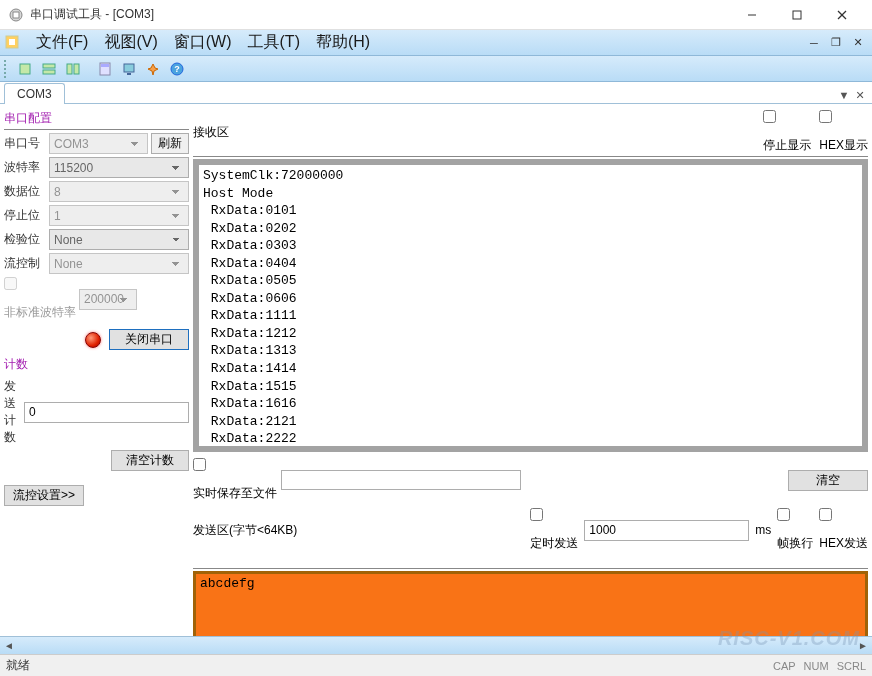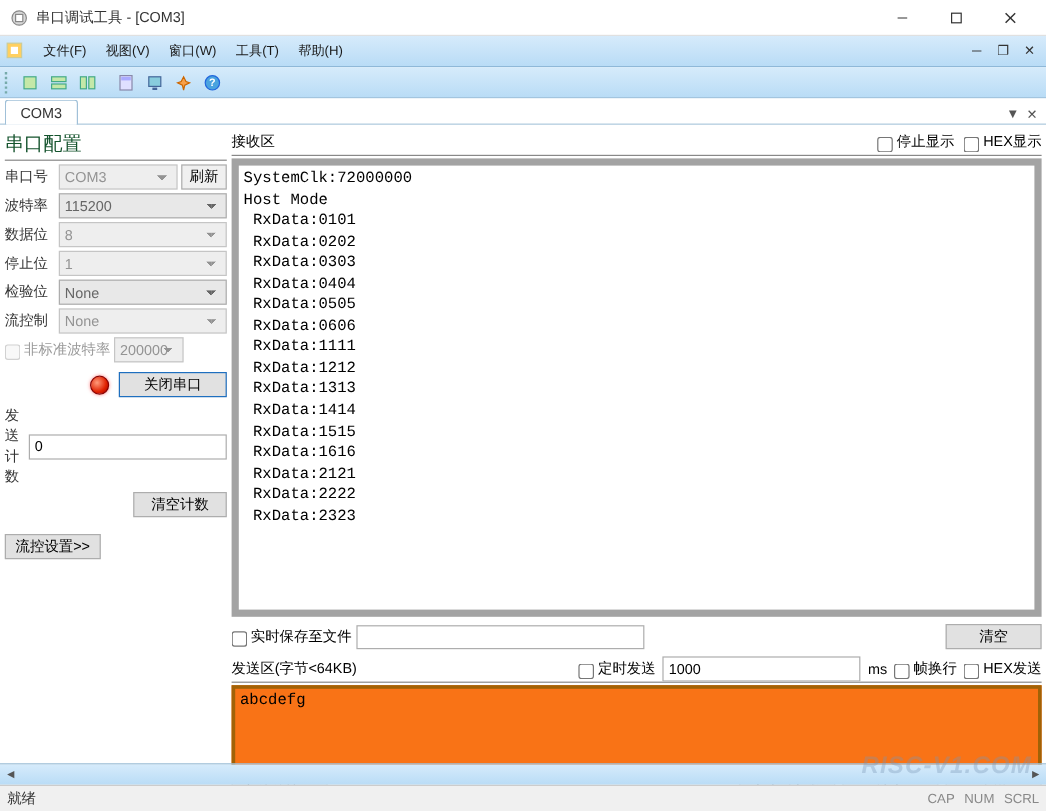--- a/index.html
+++ b/index.html
@@ -4,50 +4,50 @@
 <style>
 * { box-sizing: border-box; margin: 0; padding: 0; }
 body { font-family: "Microsoft YaHei", "SimSun", sans-serif; font-size: 12px; background: #fff; width: 872px; height: 676px; overflow: hidden; position: relative; }
 .titlebar { height: 30px; background: #fff; border-bottom: 1px solid #e0e0e0; display: flex; align-items: center; padding: 0 8px; }
 .titlebar .icon { width: 16px; height: 16px; margin-right: 6px; }
 .titlebar .title { flex: 1; font-size: 12px; color: #333; }
 .titlebar .winbtns { display: flex; }
 .titlebar .winbtn { width: 45px; height: 28px; display: flex; align-items: center; justify-content: center; font-size: 13px; color: #333; }
 .menubar { height: 26px; background: linear-gradient(#d6ebfb, #b9dcf6); display: flex; align-items: center; padding: 0 4px; border-bottom: 1px solid #8fb8d8; }
 .menubar .mico { width: 18px; height: 18px; margin-right: 6px; }
-.menubar .menu { padding: 2px 8px; color: #1a1a1a; font-size: 11px; }
+.menubar .menu { padding: 2px 8px; color: #1a1a1a; font-size: 16px; }
 .menubar .spacer { flex: 1; }
 .menubar .mdibtn { width: 20px; height: 18px; display: flex; align-items: center; justify-content: center; margin-left: 2px; color: #333; font-size: 11px; }
 .toolbar { height: 26px; background: linear-gradient(#d6ebfb, #b9dcf6); display: flex; align-items: center; padding: 2px 4px; border-bottom: 1px solid #8fb8d8; gap: 2px; }
 .toolbar .grip { width: 6px; height: 18px; border-left: 2px dotted #7aa; margin-right: 2px; }
 .tbtn { width: 22px; height: 20px; display: flex; align-items: center; justify-content: center; border: 1px solid transparent; border-radius: 2px; }
 .tabbar { height: 22px; background: #fff; display: flex; align-items: flex-end; padding: 0 4px; border-bottom: 1px solid #a0c0d8; }
 .tab { padding: 3px 12px; border: 1px solid #a0c0d8; border-bottom: none; background: #fff; border-radius: 3px 3px 0 0; font-size: 12px; color: #333; position: relative; top: 1px; }
 .tabbar .spacer { flex: 1; }
 .tabbar .tabctl { width: 16px; height: 16px; color: #555; display: flex; align-items: center; justify-content: center; font-size: 11px; }
 .client { display: flex; height: 570px; background: #fff; padding: 4px; gap: 4px; }
 .leftpanel { width: 185px; display: flex; flex-direction: column; }
 .grp { margin-bottom: 4px; }
-.grp-title { font-size: 16px; color: #14532d; border-bottom: 1px solid #888; padding: 2px 0; }
+.grp-title { font-size: 12px; color: #a21caf; border-bottom: 1px solid #888; padding: 2px 0; }
 .row { display: flex; align-items: center; margin-top: 3px; gap: 3px; }
 .lbl { width: 42px; font-size: 12px; color: #333; }
 .sel, .inp { flex: 1; height: 21px; border: 1px solid #adadad; background: #e8e8e8; font-size: 12px; padding: 0 4px; color: #666; }
 .inp-white { background: #fff; color: #000; }
 .btn { height: 21px; border: 1px solid #adadad; background: #e1e1e1; font-size: 12px; padding: 0 8px; cursor: pointer; }
 .btn-flat { background: #f0f0f0; }
-.chk { display: flex; align-items: flex-end; gap: 3px; font-size: 12px; color: #999; }
+.chk { display: flex; align-items: flex-start; gap: 14px; font-size: 12px; color: #999; flex-direction: column; }
 .chk input { margin: 0; }
 .led { width: 16px; height: 16px; border-radius: 50%; background: radial-gradient(circle at 35% 35%, #ff9a7a, #e02000 60%, #900); border: 1px solid #800; box-shadow: 0 0 3px rgba(255,0,0,0.5); }
 .rightpanel { flex: 1; display: flex; flex-direction: column; }
 .section-head { display: flex; align-items: center; border-bottom: 1px solid #888; padding: 2px 0; margin-bottom: 2px; }
 .section-head .title { flex: 1; font-size: 12px; }
 .rxbox { flex: 1; border: 6px solid #a3a3a3; background: #fff; font-family: "SimSun", "Courier New", monospace; font-size: 13px; padding: 2px 4px; white-space: pre; overflow-y: scroll; line-height: 1.35; position: relative; }
 .saverow { display: flex; align-items: center; margin-top: 6px; gap: 4px; }
 .saverow .path { flex: 1; height: 20px; border: 1px solid #adadad; background: #fff; max-width: 240px; }
-.txhead { display: flex; align-items: center; margin-top: 6px; border-bottom: 1px solid #888; padding-bottom: 0; gap: 6px; }
+.txhead { display: flex; align-items: center; margin-top: 6px; border-bottom: 1px solid #888; padding-bottom: 16px; gap: 6px; }
 .txhead .title { font-size: 12px; }
 .txbox { height: 72px; border: 3px solid #a16207; background: #f97316; font-family: Liberation Mono, monospace; font-size: 13px; padding: 2px 4px; margin-top: 2px; resize: none; }
 .txbtns { display: flex; align-items: center; margin-top: 6px; gap: 6px; }
 .statusbar { height: 22px; background: #f0f0f0; border-top: 1px solid #ccc; display: flex; align-items: center; padding: 4px 6px; font-size: 12px; color: #333; position: absolute; bottom: 0; left: 0; right: 0; }
 .statusbar .spacer { flex: 1; }
 .statusbar .ind { margin-left: 8px; color: #888; font-size: 11px; }
 .scrollbar-panel { position: absolute; bottom: 22px; left: 0; right: 0; height: 18px; background: linear-gradient(#d6ebfb, #b9dcf6); border-top: 1px solid #a0c0d8; display: flex; align-items: center; }
 .scrollbar-panel .arrow { width: 18px; height: 16px; display:flex; align-items:center; justify-content:center; color:#555; font-size:10px; }
 .watermark { position: absolute; right: 12px; bottom: 26px; font-size: 20px; font-weight: bold; color: rgba(120,150,180,0.35); letter-spacing: 1px; pointer-events: none; font-style: italic; }
 select.sel { appearance: none; -webkit-appearance: none; background-image: linear-gradient(45deg, transparent 50%, #666 50%), linear-gradient(135deg, #666 50%, transparent 50%); background-position: calc(100% - 12px) 8px, calc(100% - 8px) 8px; background-size: 4px 4px, 4px 4px; background-repeat: no-repeat; }
@@ -183,25 +183,26 @@
       </div>
       <div class="row">
         <label class="chk">
             <input type="checkbox" disabled="" style="">
             <span>非标准波特率</span>
           </label>
         <select class="sel" style="flex:0 0 58px" disabled=""><option>200000</option></select>
       </div>
       <div class="row" style="justify-content:flex-end;margin-top:8px;gap:8px">
         <span class="led"></span>
-        <button class="btn" style="width:90px;border-color:#1e6fbf">关闭串口</button>
+        <button class="btn" style="width:80px;border-color:#1e6fbf">关闭串口</button>
       </div>
     </div>
 
     <div class="grp">
+      <div class="grp-title" style="border:none">计数</div>
       <div class="row">
         <span class="lbl" style="width:54px">发送计数</span>
         <input class="inp inp-white" readonly="" value="0" style="">
       </div>
       <div class="row" style="justify-content:flex-end;margin-top:4px">
         <button class="btn" style="width:78px">清空计数</button>
       </div>
     </div>
 
     <div style="margin-top:10px">

